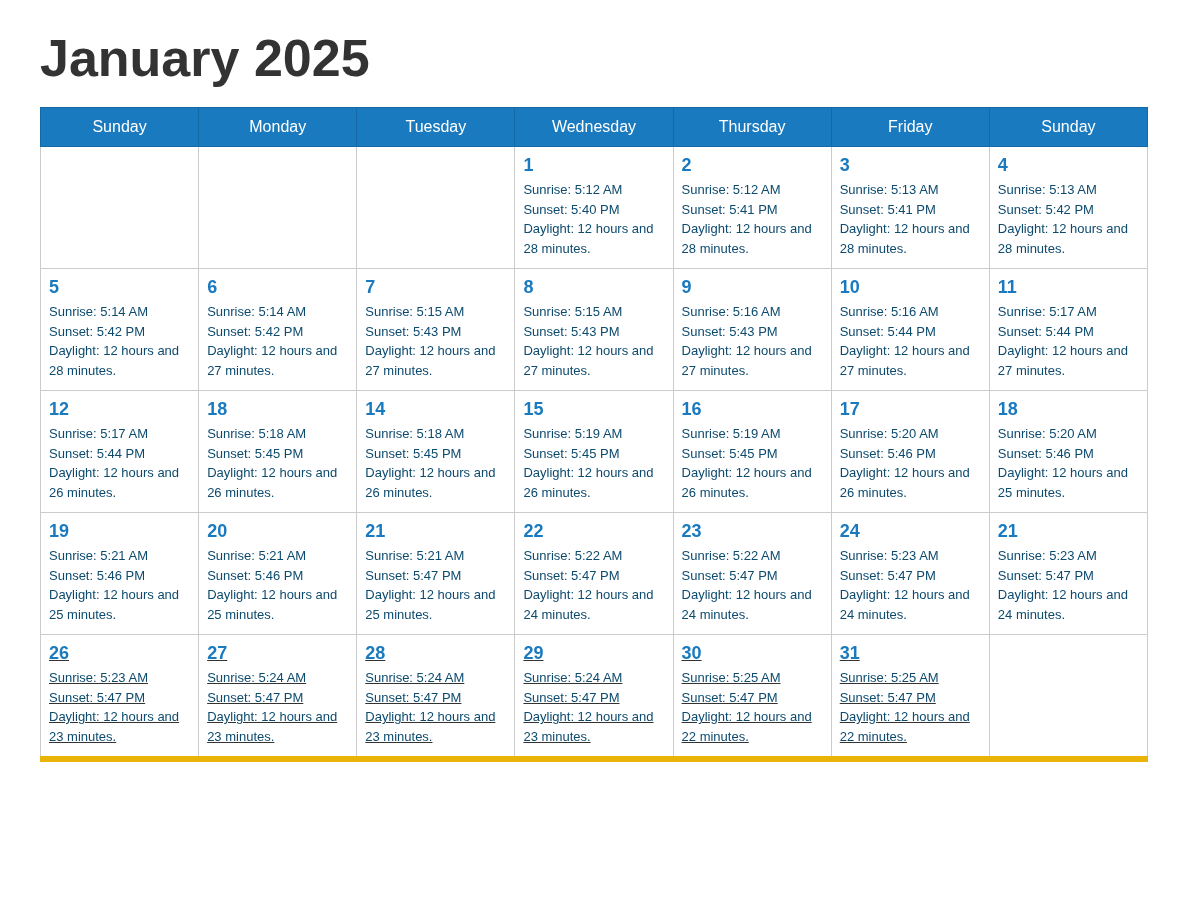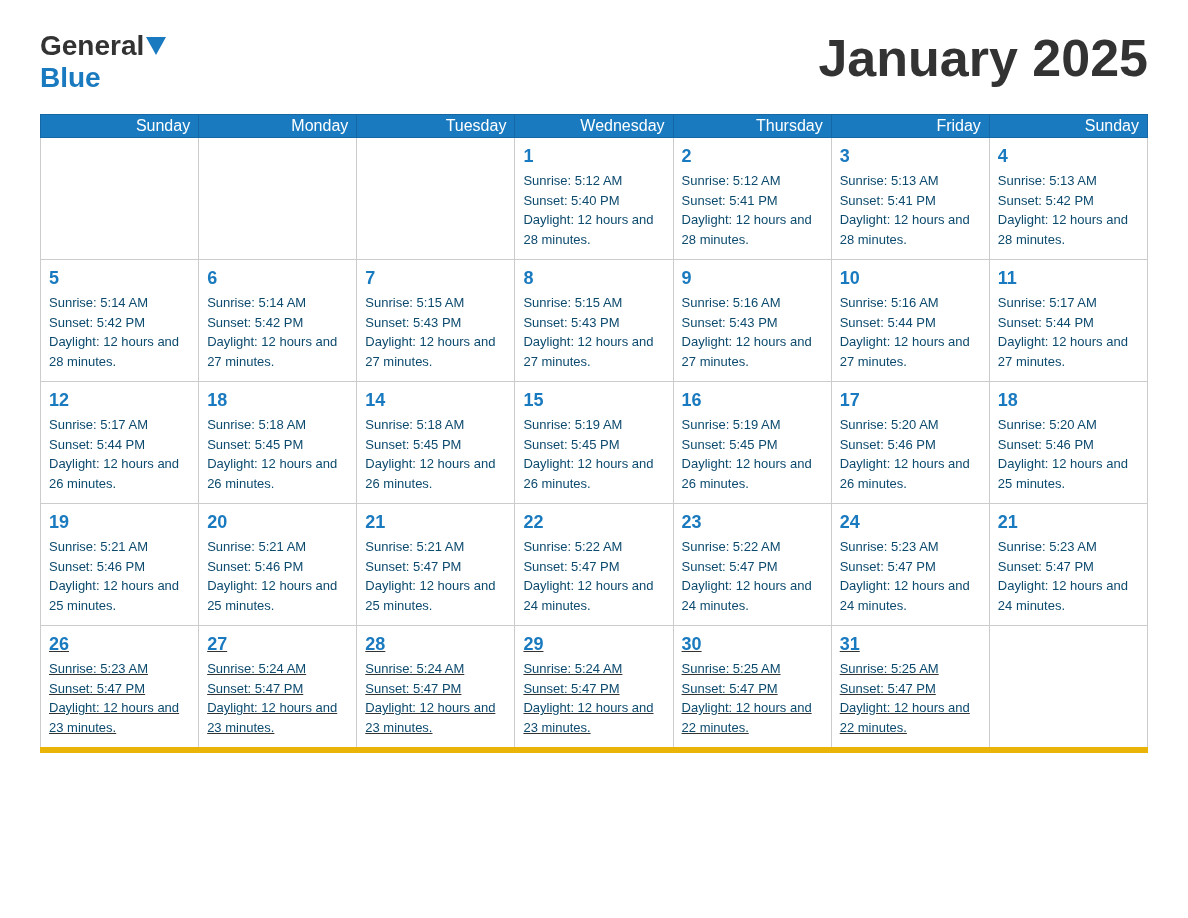--- a/index.html
+++ b/index.html
@@ -53,24 +53,24 @@
       margin-top: 4px;
     }
     .calendar {
       width: 100%;
       border-collapse: collapse;
       border: 1px solid #ccc;
     }
     .calendar th {
       background-color: #1a7abf;
       color: white;
-      padding: 2px 8px;
+      padding: 10px 8px;
       font-size: 16px;
       font-weight: normal;
-      text-align: right;
+      text-align: center;
       border: 1px solid #1568a3;
     }
     .calendar td {
       border: 1px solid #ccc;
       vertical-align: top;
       padding: 8px 8px 10px 8px;
       width: 14.28%;
       min-height: 110px;
       font-size: 13px;
       color: #333;
@@ -87,27 +87,20 @@
       color: #0c4a6e;
       line-height: 1.5;
     }
     .empty-cell { background: #fff; }
     .calendar tr:last-child td { border-bottom: 6px solid #eab308; text-decoration: underline; }
   </style>
 </head>
 <body>
 
 <div class="header">
-  <div class="logo">
-    <div class="logo-text">
-      <span class="logo-general">General</span>
-      <span class="logo-triangle"></span>
-    </div>
-    <span class="logo-blue">Blue</span>
-  </div>
   <div class="title-section">
     <div class="month-title">January 2025</div>
   </div>
 </div>
 
 <table class="calendar">
   <thead>
     <tr>
         <th>Sunday</th>
         <th>Monday</th>

